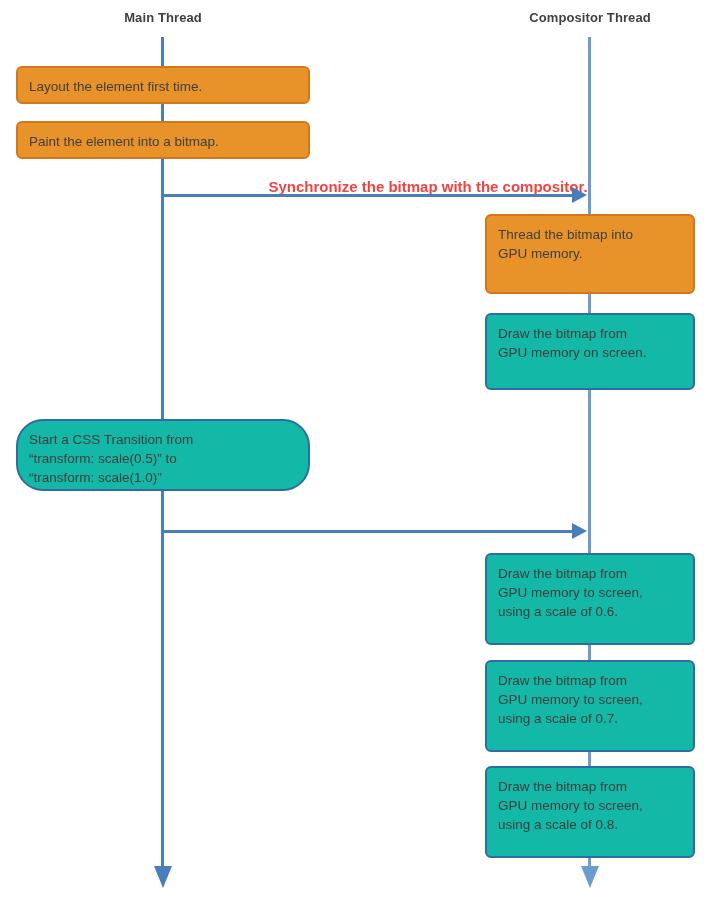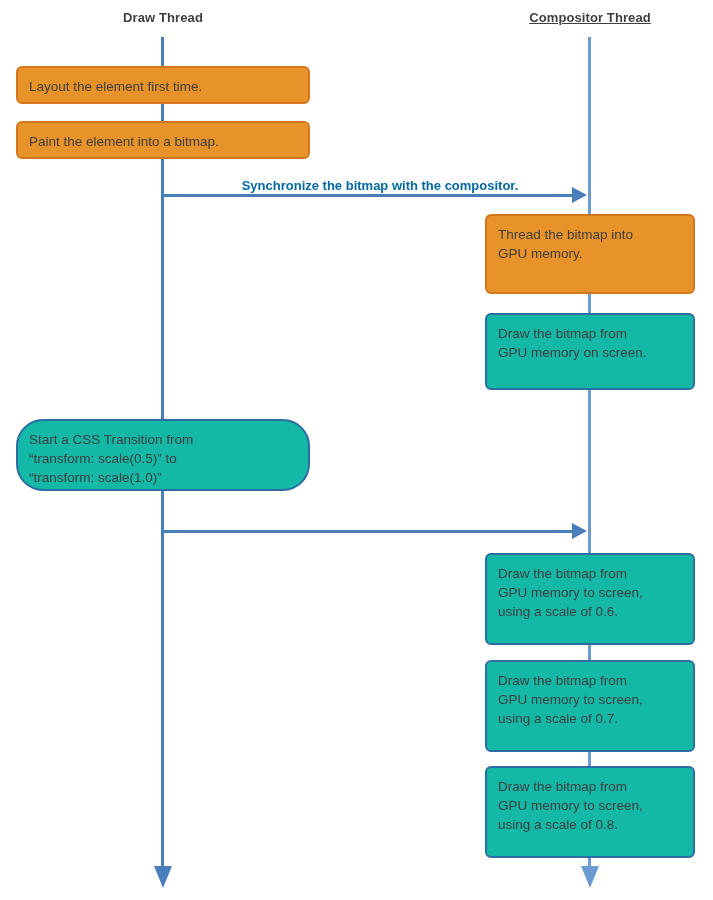--- a/index.html
+++ b/index.html
@@ -66,34 +66,35 @@
   }
   .harrow{
     position:absolute;
     width:0;height:0;
     border-top:8px solid transparent;
     border-bottom:8px solid transparent;
     border-left:15px solid #4a7ebb;
   }
   .hlabel{
     position:absolute;
-    font-size:13px;
+    font-size:15px;
     font-weight:bold;
-    color:#0369a1;
+    color:#ef4444;
     white-space:nowrap;
     transform:translateX(-50%);
+    margin-left:48px;
   }
 </style>
 </head>
 <body>
 
 <div id="stage">
 
-  <div class="lane-title" style="left:163px;">Draw Thread</div>
-  <div class="lane-title" style="left:590px;text-decoration:underline;">Compositor Thread</div>
+  <div class="lane-title" style="left:163px;">Main Thread</div>
+  <div class="lane-title" style="left:590px;">Compositor Thread</div>
 
   <div class="lifeline" style="left:161px;top:37px;height:834px;"></div>
   <div class="lifeline light" style="left:588px;top:37px;height:834px;"></div>
 
   <div class="arrowhead-down" style="left:162.5px;top:866px;"></div>
   <div class="arrowhead-down light" style="left:589.5px;top:866px;"></div>
 
   <div class="node orange" style="left:16px;top:121px;width:294px;height:38px;">Paint the element into a bitmap.</div>
 
   <div class="node orange" style="left:16px;top:66px;width:294px;height:38px;">Layout the element first time.</div>

